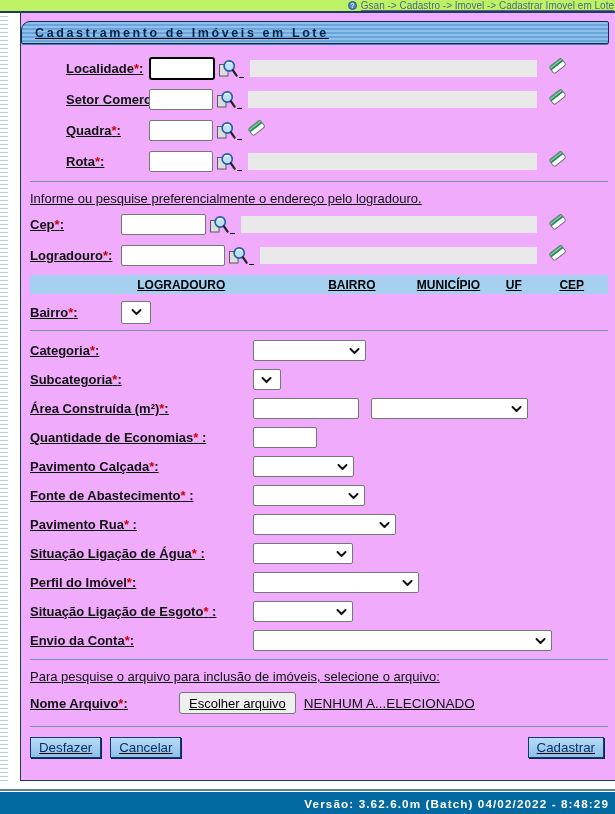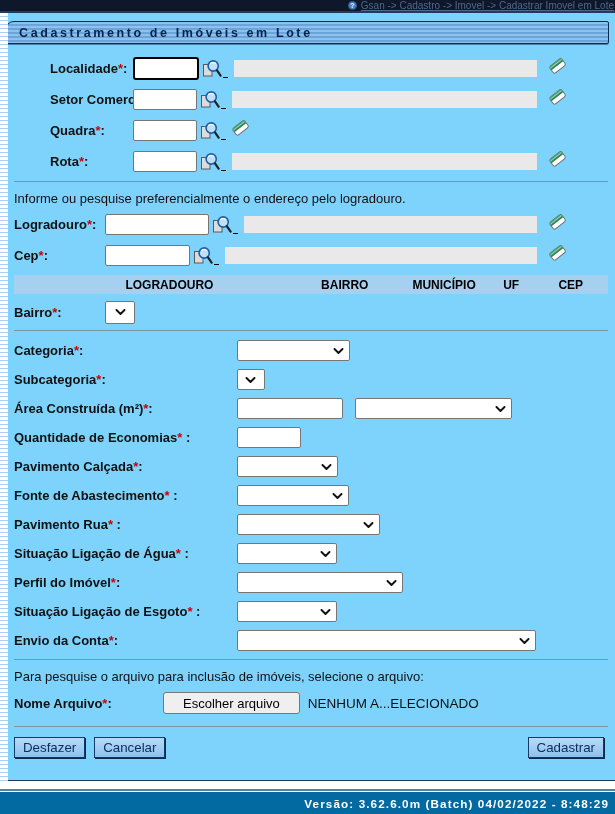--- a/index.html
+++ b/index.html
@@ -4,42 +4,42 @@
 <style>
   * { margin:0; padding:0; box-sizing:border-box; }
   html,body { width:615px; height:814px; overflow:hidden; }
   body {
     font-family:"Liberation Sans", sans-serif;
     background:#ffffff;
     display:flex; flex-direction:column;
   }
   
   .topbar {
-    height:13px; background:#0f172a;
+    height:13px; background:#bef264;
     border-bottom:2px solid #1c3e63;
     display:flex; justify-content:flex-end; align-items:center;
     gap:4px; padding:0 1px 1px 0; flex:0 0 auto;
   }
   .help-icon {
     display:inline-block; width:9px; height:9px; border-radius:50%;
     background:#4d84c4; border:1px solid #2a5a94; color:#eaf3fc;
     font-size:7px; line-height:8px; text-align:center; font-weight:bold;
   }
   .crumb { font-size:10px; color:#50688a; text-decoration:underline; white-space:nowrap; }
   
   .shell { position:relative; height:768px; flex:0 0 auto; background:#ffffff; }
   .ruler {
     position:absolute; left:0; top:0; width:8px; height:100%;
     background:repeating-linear-gradient(180deg,#ffffff 0 3px,#aecdea 3px 4px);
   }
   .container {
-    margin-left:4px; height:100%;
-    background:#7dd3fc;
+    margin-left:20px; height:100%;
+    background:#f0abfc;
     border-left:1px solid #1a3a5c; border-bottom:1px solid #1a3a5c;
-    padding:8px 0 0 0; overflow:hidden;
+    padding:8px 0 0 0; overflow:hidden;text-decoration:underline;
   }
   
   .titlebar {
     margin:0 6px 13px 0; height:23px;
     background:repeating-linear-gradient(180deg,#8fc1ee 0 2px,#6ba4d8 2px 4px);
     border:1px solid #0f2c4e; border-radius:9px 2px 2px 2px;
     display:flex; align-items:center;
     box-shadow:0 1px 0 #4e7eac;
   }
   .titlebar span {
@@ -73,21 +73,21 @@
   
   .thead {
     display:flex; align-items:center; height:19px; background:#a6d0f0;
     margin:2px 7px 7px 9px; font-size:12px; font-weight:bold; color:#000;
   }
   .th { text-align:center; white-space:nowrap; }
   .th.c0 { width:35px; } .th.c1 { width:243px; } .th.c2 { width:110px; }
   .th.c3 { width:90px; } .th.c4 { width:45px; } .th.c5 { width:75px; }
   
   .file-btn {
-    height:22px; padding:0 19px; font-size:13px; color:#000;
+    height:22px; padding:0 9px; font-size:13px; color:#000;
     background:#efefef; border:1px solid #767676; border-radius:3px;
     font-family:"Liberation Sans", sans-serif; cursor:pointer;
   }
   .file-status { font-size:13.5px; color:#111; margin-left:8px; white-space:nowrap; }
   
   .actions { display:flex; gap:9px; margin:10px 9px 0 9px; }
   .btn {
     height:21px; padding:0 8px; font-size:13.3px; color:#0a3060;
     background:linear-gradient(#b7dbf8,#8ec0ec);
     border:1px solid #123a66; box-shadow:1px 1px 0 #0a2a4a;
@@ -210,45 +210,45 @@
       <line x1="3.5" y1="8.2" x2="17.5" y2="8.2" stroke="#2e7d57" stroke-width="1"></line>
     </g>
   </svg></span>
     </div>
 
     <div class="divider"></div>
 
     <p class="intro" style="margin-bottom:7px">Informe ou pesquise preferencialmente o endereço pelo logradouro.</p>
 
     <div class="row pad-right">
+      <span class="lbl w-s2"><span>Cep</span><span class="req">*</span><span>:</span></span>
+      <input type="text" class="txt" style="width: 85px;">
+      <span class="lookup">
+          <svg width="20" height="19" viewBox="0 0 20 19">
+    <rect x="1.5" y="5.5" width="8.5" height="11.5" fill="#dcdcdc" stroke="#5a5a5a" stroke-width="1"></rect>
+    <circle cx="11.2" cy="7" r="5.1" fill="#bfe0f7" stroke="#1f5fa8" stroke-width="1.6"></circle>
+    <path d="M8.3 4.7 a4 4 0 0 1 5.6 0" fill="none" stroke="#ffffff" stroke-width="1.2"></path>
+    <line x1="15" y1="11.4" x2="18.6" y2="16.6" stroke="#222" stroke-width="2.2" stroke-linecap="round"></line>
+  </svg>
+          <span class="under"></span>
+        </span>
+      <span class="ro"></span>
+      <span class="eraser"><svg width="21" height="19" viewBox="0 0 21 19">
+    <g transform="rotate(-38 10 9)">
+      <rect x="3" y="5" width="15" height="8.5" rx="2" fill="#ffffff" stroke="#6f6f6f" stroke-width="1"></rect>
+      <path d="M5 5 h11 a2 2 0 0 1 2 2 v2 H3 v-2 a2 2 0 0 1 2-2 z" fill="#3f9e6e"></path>
+      <line x1="3.5" y1="6.6" x2="17.5" y2="6.6" stroke="#8fd0af" stroke-width="1"></line>
+      <line x1="3.5" y1="8.2" x2="17.5" y2="8.2" stroke="#2e7d57" stroke-width="1"></line>
+    </g>
+  </svg></span>
+    </div>
+
+    <div class="row pad-right">
       <span class="lbl w-s2"><span>Logradouro</span><span class="req">*</span><span>:</span></span>
       <input type="text" class="txt" style="width: 104px;">
-      <span class="lookup">
-          <svg width="20" height="19" viewBox="0 0 20 19">
-    <rect x="1.5" y="5.5" width="8.5" height="11.5" fill="#dcdcdc" stroke="#5a5a5a" stroke-width="1"></rect>
-    <circle cx="11.2" cy="7" r="5.1" fill="#bfe0f7" stroke="#1f5fa8" stroke-width="1.6"></circle>
-    <path d="M8.3 4.7 a4 4 0 0 1 5.6 0" fill="none" stroke="#ffffff" stroke-width="1.2"></path>
-    <line x1="15" y1="11.4" x2="18.6" y2="16.6" stroke="#222" stroke-width="2.2" stroke-linecap="round"></line>
-  </svg>
-          <span class="under"></span>
-        </span>
-      <span class="ro"></span>
-      <span class="eraser"><svg width="21" height="19" viewBox="0 0 21 19">
-    <g transform="rotate(-38 10 9)">
-      <rect x="3" y="5" width="15" height="8.5" rx="2" fill="#ffffff" stroke="#6f6f6f" stroke-width="1"></rect>
-      <path d="M5 5 h11 a2 2 0 0 1 2 2 v2 H3 v-2 a2 2 0 0 1 2-2 z" fill="#3f9e6e"></path>
-      <line x1="3.5" y1="6.6" x2="17.5" y2="6.6" stroke="#8fd0af" stroke-width="1"></line>
-      <line x1="3.5" y1="8.2" x2="17.5" y2="8.2" stroke="#2e7d57" stroke-width="1"></line>
-    </g>
-  </svg></span>
-    </div>
-
-    <div class="row pad-right">
-      <span class="lbl w-s2"><span>Cep</span><span class="req">*</span><span>:</span></span>
-      <input type="text" class="txt" style="width: 85px;">
       <span class="lookup">
           <svg width="20" height="19" viewBox="0 0 20 19">
     <rect x="1.5" y="5.5" width="8.5" height="11.5" fill="#dcdcdc" stroke="#5a5a5a" stroke-width="1"></rect>
     <circle cx="11.2" cy="7" r="5.1" fill="#bfe0f7" stroke="#1f5fa8" stroke-width="1.6"></circle>
     <path d="M8.3 4.7 a4 4 0 0 1 5.6 0" fill="none" stroke="#ffffff" stroke-width="1.2"></path>
     <line x1="15" y1="11.4" x2="18.6" y2="16.6" stroke="#222" stroke-width="2.2" stroke-linecap="round"></line>
   </svg>
           <span class="under"></span>
         </span>
       <span class="ro"></span>

